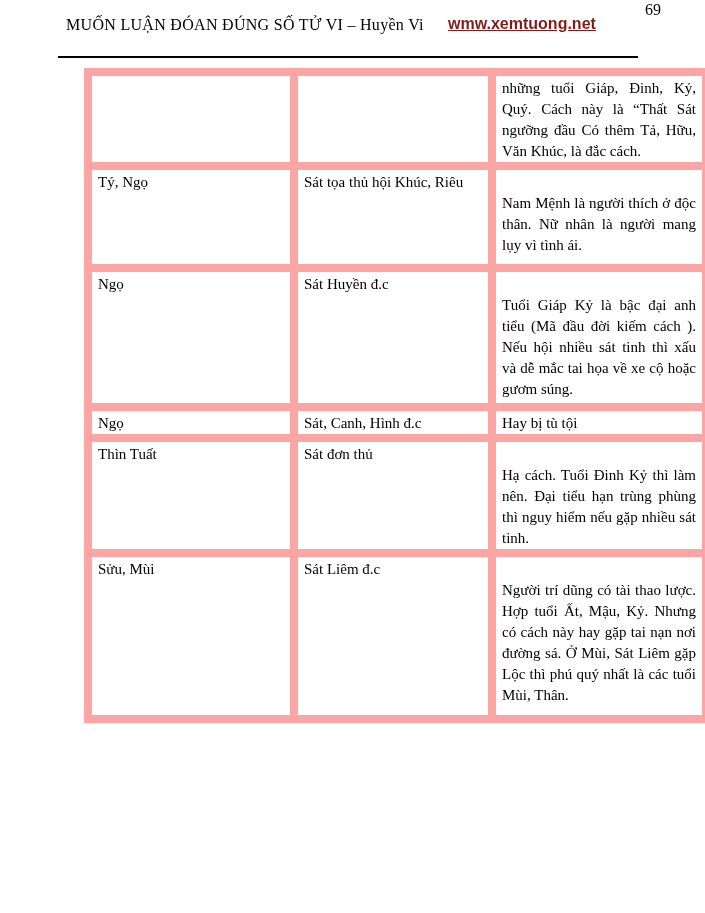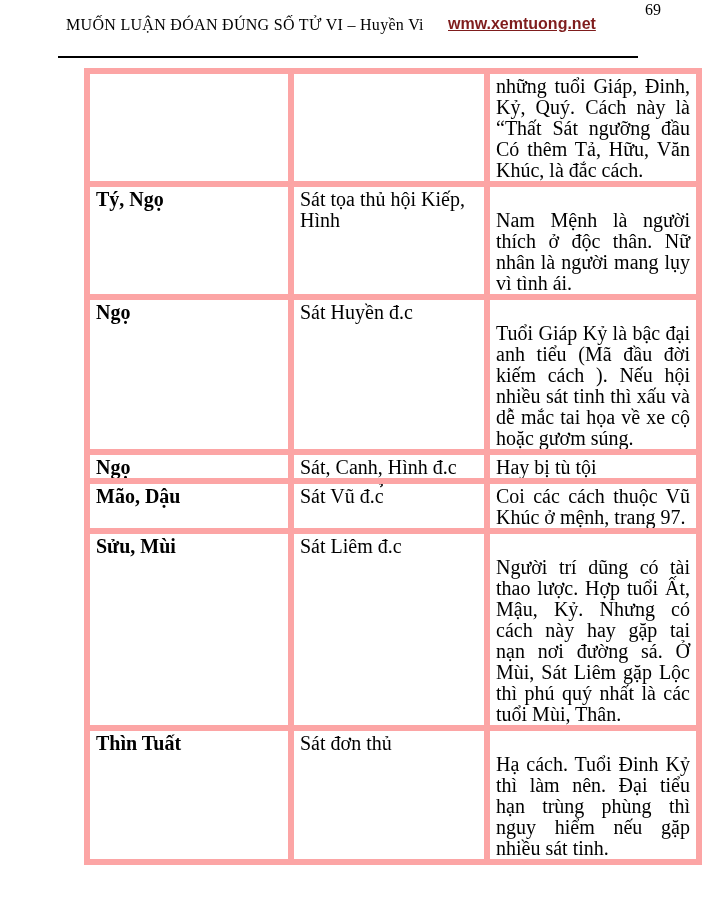--- a/index.html
+++ b/index.html
@@ -24,27 +24,27 @@
   .header-rule {
     position:absolute; top:56px; left:58px; width:580px; height:2px;
     background:#000;
   }
   table.content {
     position:absolute; top:68px; left:84px;
     border-collapse:collapse; table-layout:fixed;
     width:558px;
   }
   table.content td {
-    border:6px solid #fca5a5;
+    border:8px solid #fca5a5;
     vertical-align:top;
     padding:2px 6px 0 6px;
-    font-size:20px; line-height:21px;
+    font-size:15px; line-height:21px;
     overflow:hidden;
   }
-  td.c1 { width:186px;font-weight:bold; }
+  td.c1 { width:186px; }
   td.c2 { width:178px; }
   td.c3 { width:194px; }
   .desc { text-align:justify; margin:0; }
   .gap { height:21px; }
 </style>
 </head>
 <body>
 
 <div class="page-header">
   <div class="doc-title">MUỐN LUẬN ĐÓAN ĐÚNG SỐ TỬ VI – Huyền Vi</div>
@@ -57,58 +57,51 @@
   <tbody>
       <tr style="height: 82px;">
         <td class="c1"></td>
         <td class="c2"></td>
         <td class="c3">
           <p class="desc">những tuổi Giáp, Đinh, Kỷ, Quý. Cách này là “Thất Sát ngưỡng đầu Có thêm Tả, Hữu, Văn Khúc, là đắc cách.</p>
         </td>
       </tr>
       <tr style="height: 102px;">
         <td class="c1">Tý, Ngọ</td>
-        <td class="c2">Sát tọa thủ hội Kiếp, Hình</td>
+        <td class="c2">Sát tọa thủ hội Khúc, Riêu</td>
         <td class="c3">
           <div class="gap"></div>
           <p class="desc">Nam Mệnh là người thích ở độc thân. Nữ nhân là người mang lụy vì tình ái.</p>
         </td>
       </tr>
       <tr style="height: 139px;">
         <td class="c1">Ngọ</td>
         <td class="c2">Sát Huyền đ.c</td>
         <td class="c3">
           <div class="gap"></div>
           <p class="desc">Tuổi Giáp Kỷ là bậc đại anh tiểu (Mã đầu đời kiếm cách ). Nếu hội nhiều sát tinh thì xấu và dễ mắc tai họa về xe cộ hoặc gươm súng.</p>
         </td>
       </tr>
       <tr style="height: 22px;">
         <td class="c1">Ngọ</td>
         <td class="c2">Sát, Canh, Hình đ.c</td>
         <td class="c3">
           <p class="desc">Hay bị tù tội</p>
         </td>
       </tr>
-      <tr style="height: 38px;">
-        <td class="c1">Mão, Dậu</td>
-        <td class="c2">Sát Vũ đ.c̉</td>
+      <tr style="height: 102px;">
+        <td class="c1">Thìn Tuất</td>
+        <td class="c2">Sát đơn thủ</td>
         <td class="c3">
-          <p class="desc">Coi các cách thuộc Vũ Khúc ở mệnh, trang 97.</p>
+          <div class="gap"></div>
+          <p class="desc">Hạ cách. Tuổi Đinh Kỷ thì làm nên. Đại tiểu hạn trùng phùng thì nguy hiểm nếu gặp nhiều sát tinh.</p>
         </td>
       </tr>
       <tr style="height: 166px;">
         <td class="c1">Sửu, Mùi</td>
         <td class="c2">Sát Liêm đ.c</td>
         <td class="c3">
           <div class="gap"></div>
           <p class="desc">Người trí dũng có tài thao lược. Hợp tuổi Ất, Mậu, Kỷ. Nhưng có cách này hay gặp tai nạn nơi đường sá. Ở Mùi, Sát Liêm gặp Lộc thì phú quý nhất là các tuổi Mùi, Thân.</p>
         </td>
       </tr>
-      <tr style="height: 102px;">
-        <td class="c1">Thìn Tuất</td>
-        <td class="c2">Sát đơn thủ</td>
-        <td class="c3">
-          <div class="gap"></div>
-          <p class="desc">Hạ cách. Tuổi Đinh Kỷ thì làm nên. Đại tiểu hạn trùng phùng thì nguy hiểm nếu gặp nhiều sát tinh.</p>
-        </td>
-      </tr>
     </tbody>
 </table>
 
 </body></html>

